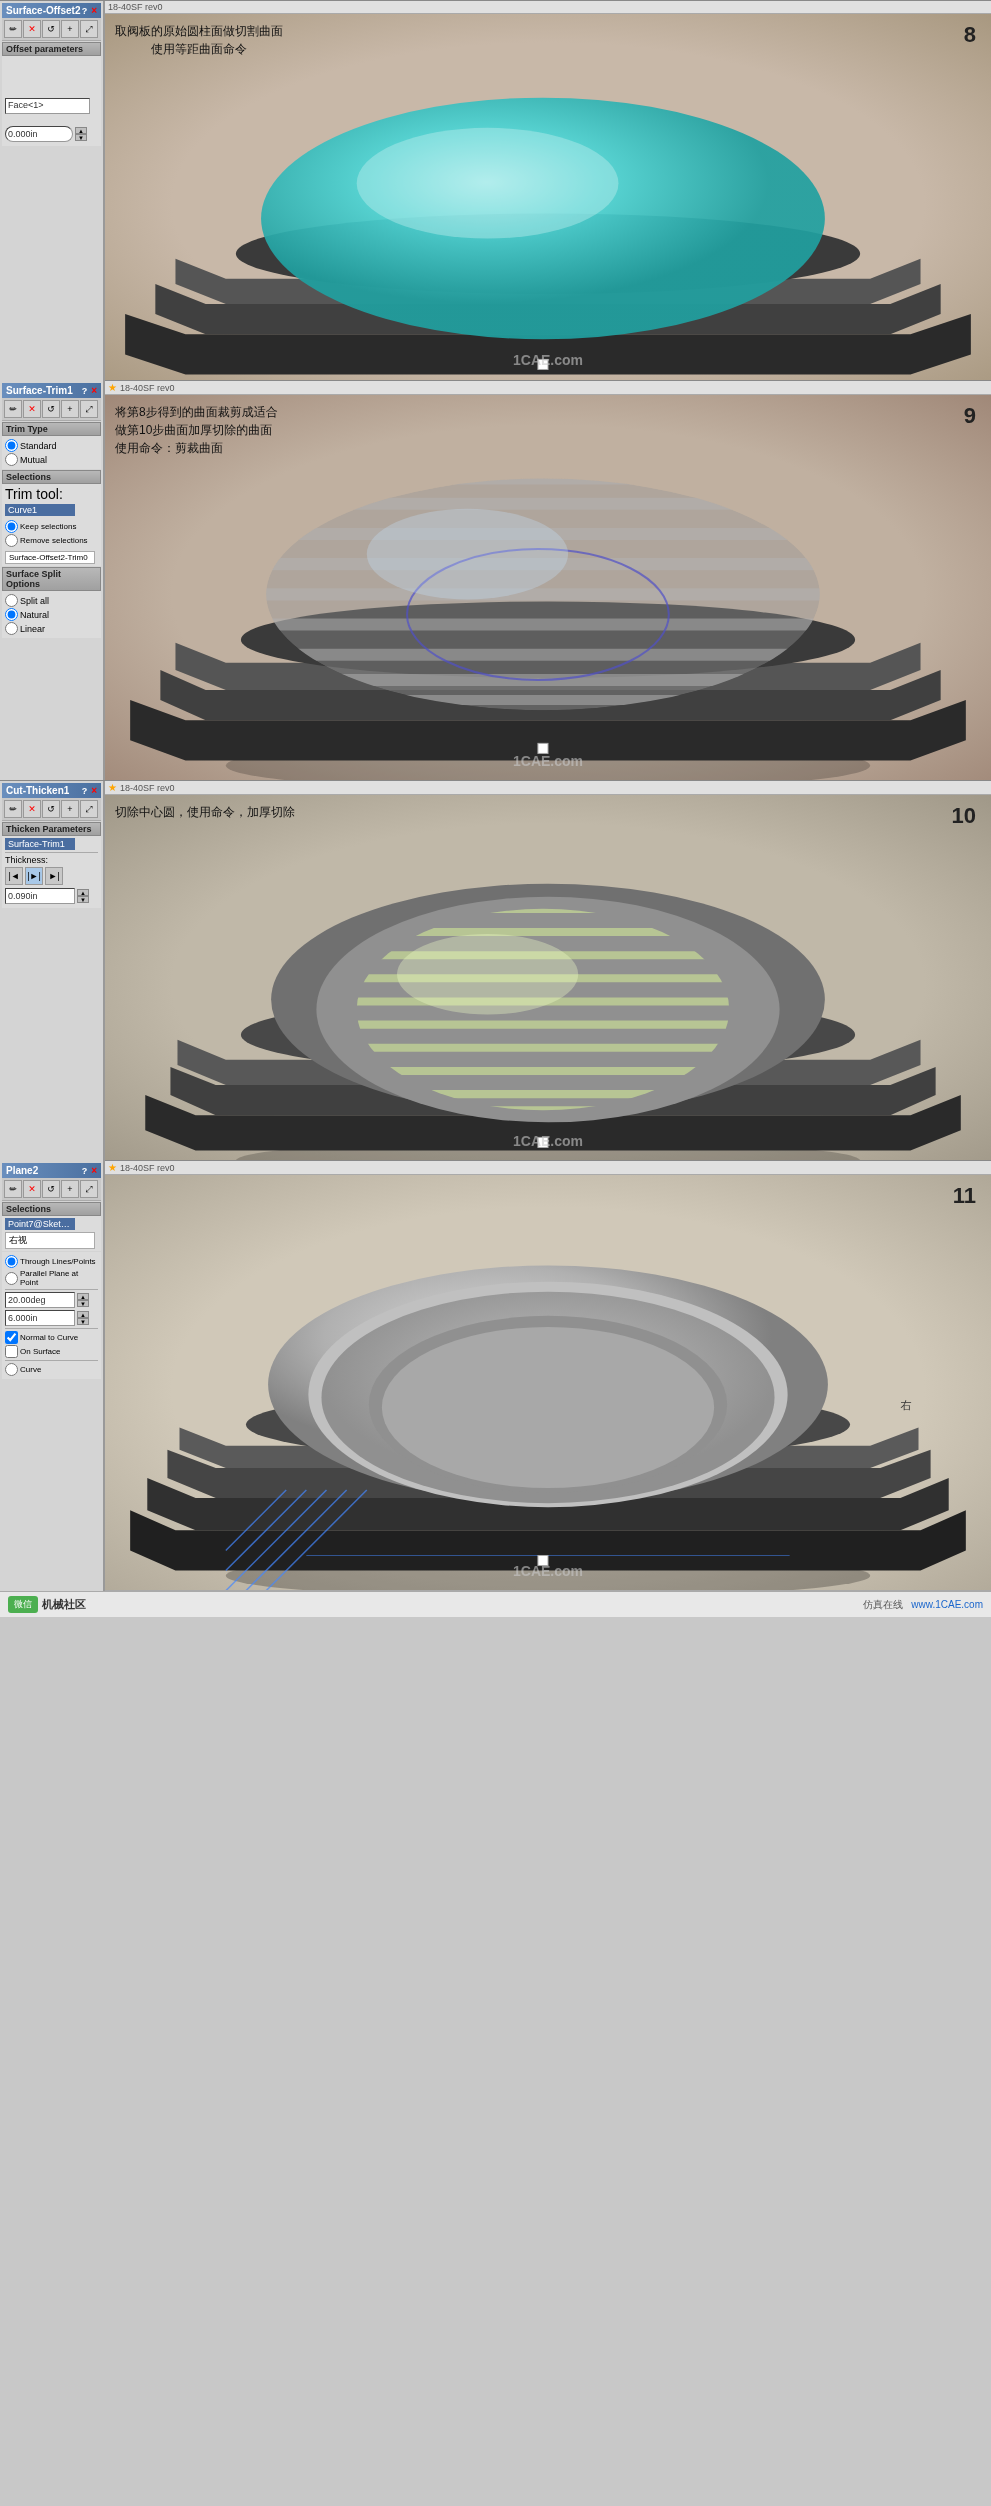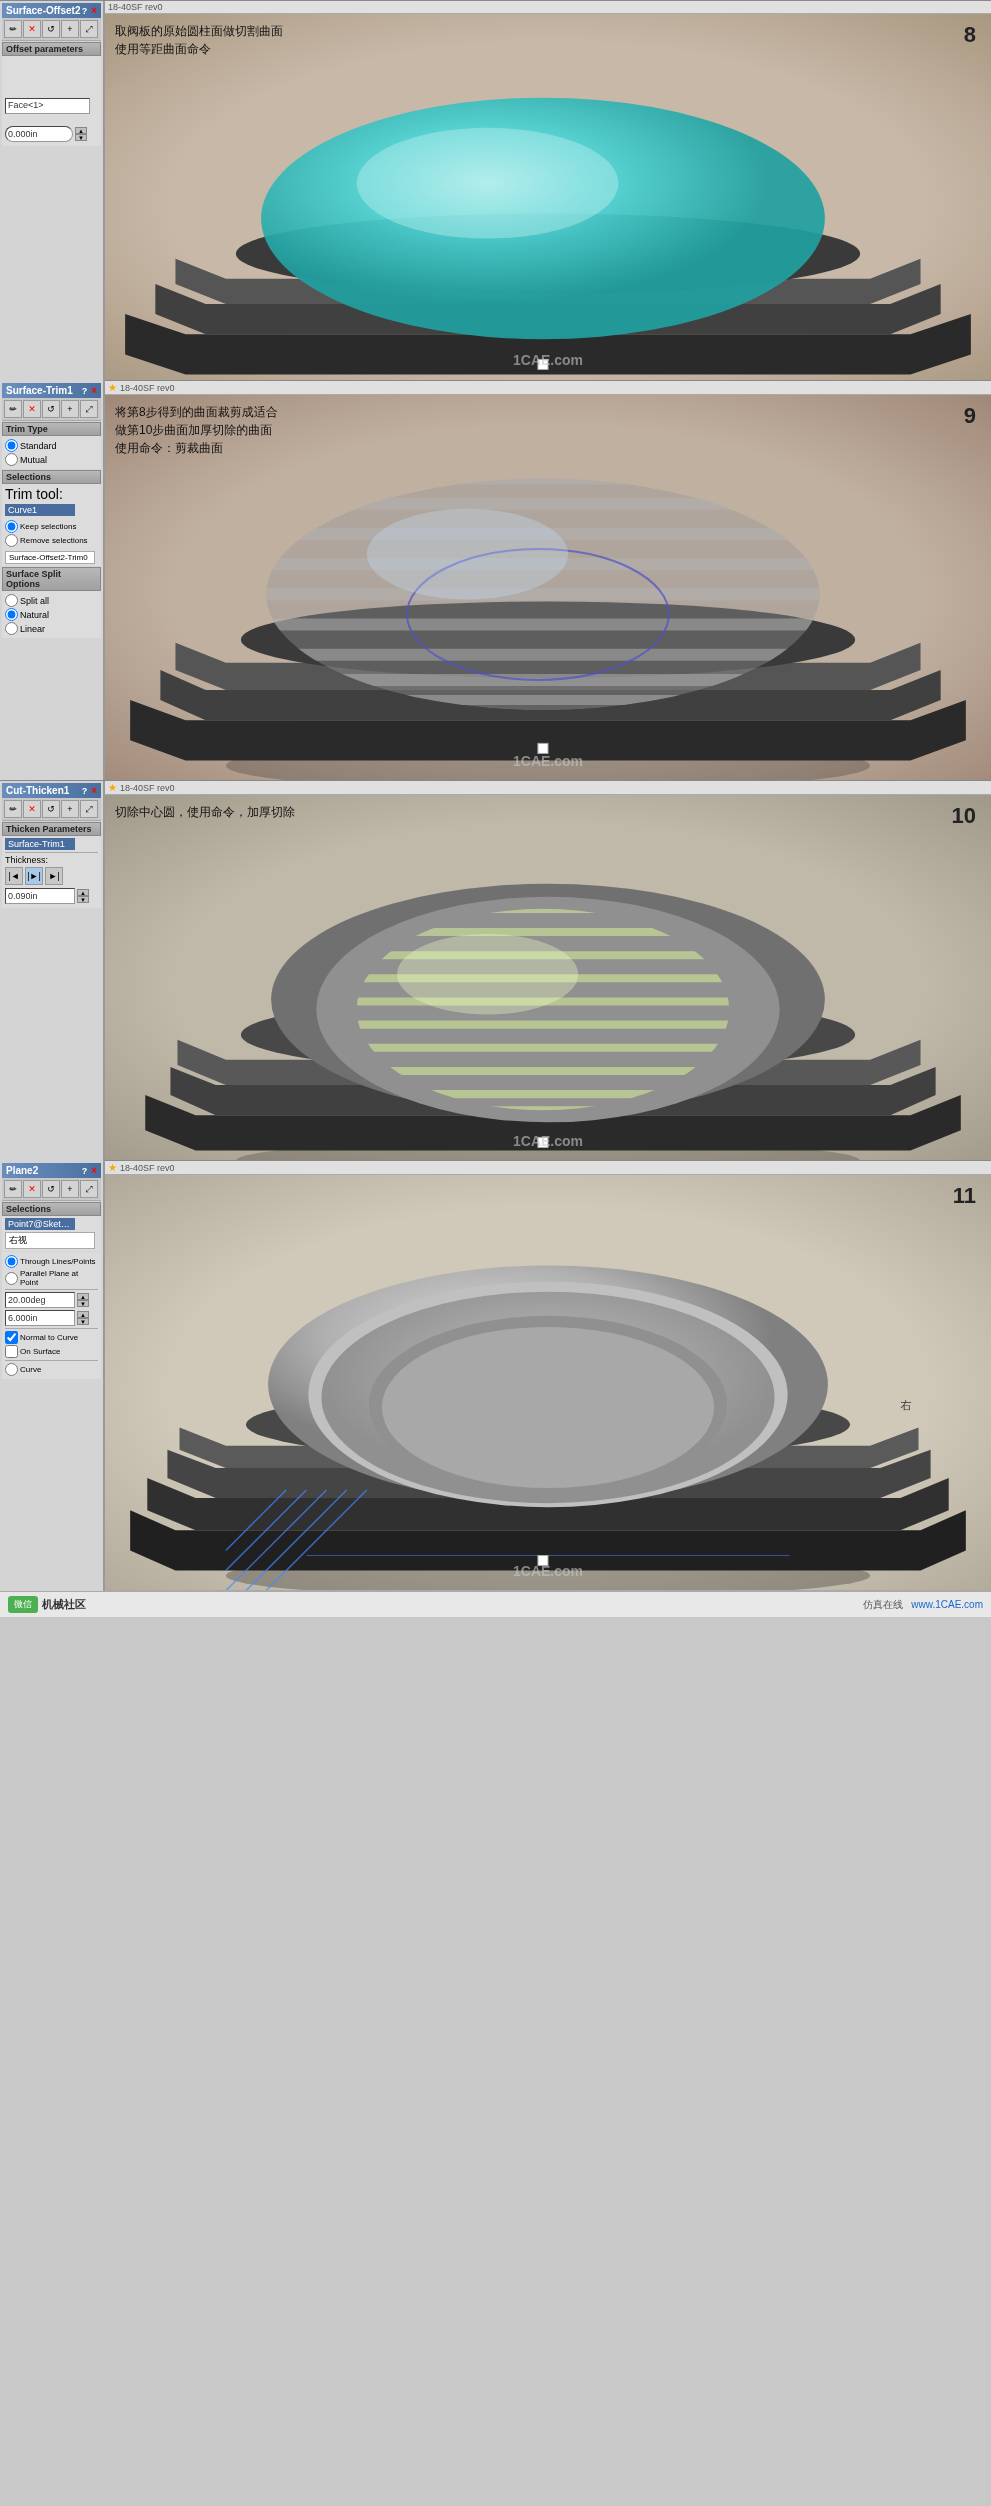--- a/index.html
+++ b/index.html
@@ -167,20 +167,21 @@
       position: relative;
       width: 100%;
       height: 100%;
       background: #b8a898;
       overflow: hidden;
     }
 
     
     .scene8 {
       background: radial-gradient(ellipse at center, #c8b8a8 60%, #a89880 100%);
+      text-align: center;
     }
 
     
     .scene9 {
       background: radial-gradient(ellipse at center, #c0b0a0 60%, #a08878 100%);
     }
 
     
     .scene10 {
       background: radial-gradient(ellipse at center, #c0b8a8 60%, #a09888 100%);

